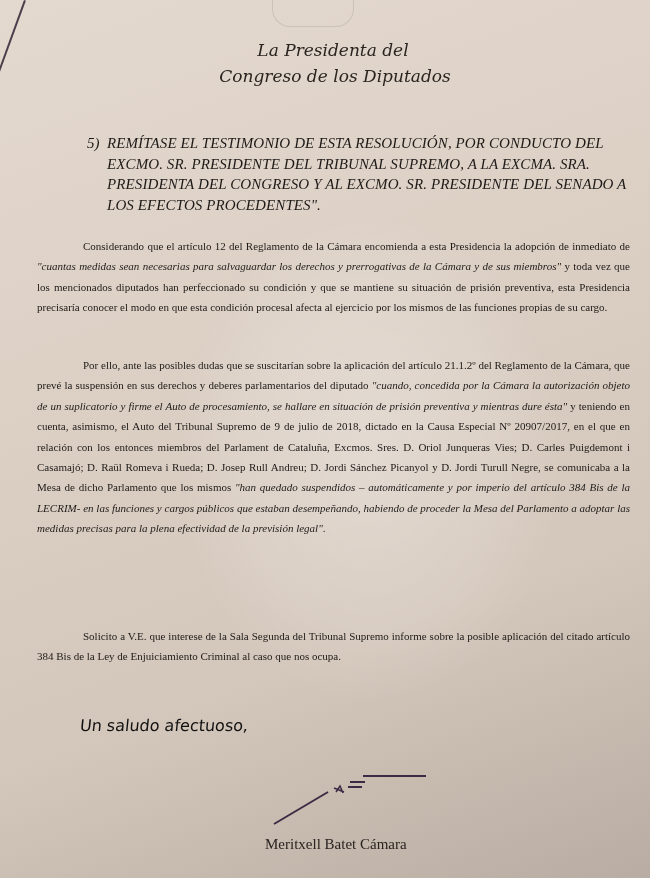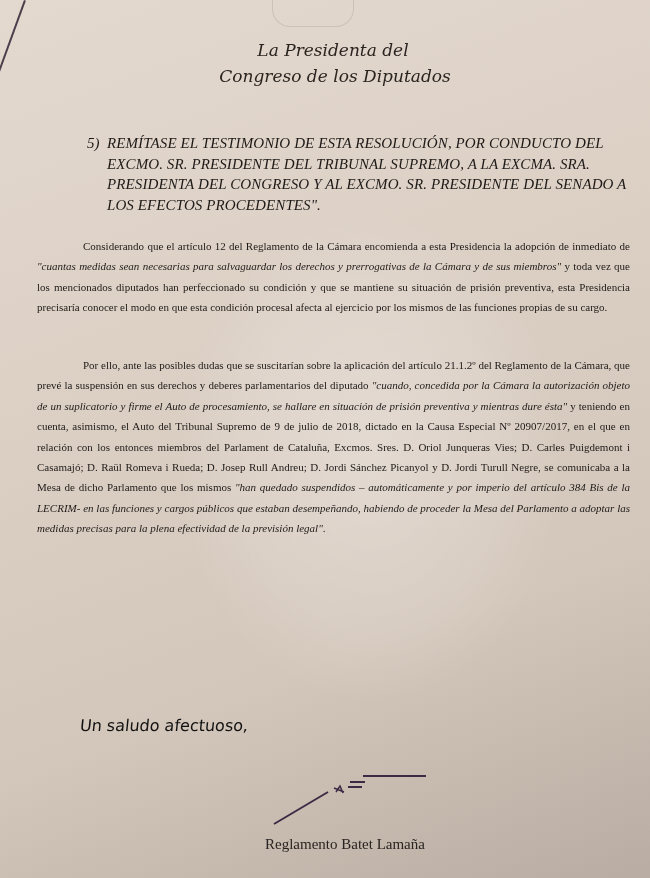--- a/index.html
+++ b/index.html
@@ -72,24 +72,27 @@
   </div>
 
   <div class="para p1">
     <span class="indent"></span><span>Considerando que el artículo 12 del Reglamento de la Cámara encomienda a esta Presidencia la adopción de inmediato de </span><i>"cuantas medidas sean necesarias para salvaguardar los derechos y prerrogativas de la Cámara y de sus miembros"</i><span> y toda vez que los mencionados diputados han perfeccionado su condición y que se mantiene su situación de prisión preventiva, esta Presidencia precisaría conocer el modo en que esta condición procesal afecta al ejercicio por los mismos de las funciones propias de su cargo.</span>
   </div>
 
   <div class="para p2">
     <span class="indent"></span><span>Por ello, ante las posibles dudas que se suscitarían sobre la aplicación del artículo 21.1.2º del Reglamento de la Cámara, que prevé la suspensión en sus derechos y deberes parlamentarios del diputado </span><i>"cuando, concedida por la Cámara la autorización objeto de un suplicatorio y firme el Auto de procesamiento, se hallare en situación de prisión preventiva y mientras dure ésta"</i><span> y teniendo en cuenta, asimismo, el Auto del Tribunal Supremo de 9 de julio de 2018, dictado en la Causa Especial Nº 20907/2017, en el que en relación con los entonces miembros del Parlament de Cataluña, Excmos. Sres. D. Oriol Junqueras Vies; D. Carles Puigdemont i Casamajó; D. Raül Romeva i Rueda; D. Josep Rull Andreu; D. Jordi Sánchez Picanyol y D. Jordi Turull Negre, se comunicaba a la Mesa de dicho Parlamento que los mismos </span><i>"han quedado suspendidos – automáticamente y por imperio del artículo 384 Bis de la LECRIM- en las funciones y cargos públicos que estaban desempeñando, habiendo de proceder la Mesa del Parlamento a adoptar las medidas precisas para la plena efectividad de la previsión legal"</i><span>.</span>
   </div>
 
+  <div class="para p3">
+    <span class="indent"></span><span>Solicito a V.E. que interese de la Sala Segunda del Tribunal Supremo informe sobre la posible aplicación del citado artículo 384 Bis de la Ley de Enjuiciamiento Criminal al caso que nos ocupa.</span>
+  </div>
 
   <div class="closing">Un saludo afectuoso,</div>
 
   <svg class="signature" viewBox="0 0 160 60">
     <path d="M4 54 L58 22" stroke="#3a2a44" stroke-width="2" fill="none"></path>
     <path d="M66 22 l4 -6 l3 7 M64 18 l10 4" stroke="#3a2a44" stroke-width="1.5" fill="none"></path>
     <path d="M80 12 L95 12 M78 17 L92 17" stroke="#3a2a44" stroke-width="1.8" fill="none"></path>
     <path d="M93 6 L156 6" stroke="#3a2a44" stroke-width="2" fill="none"></path>
   </svg>
 
-  <div class="signer">Reglamento Batet Lamaña</div>
+  <div class="signer">Meritxell Batet Cámara</div>
 </div>
 
 </body></html>

